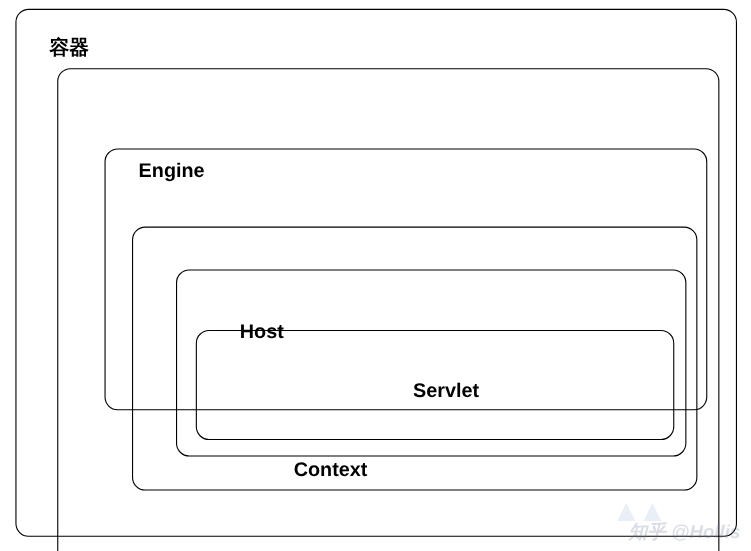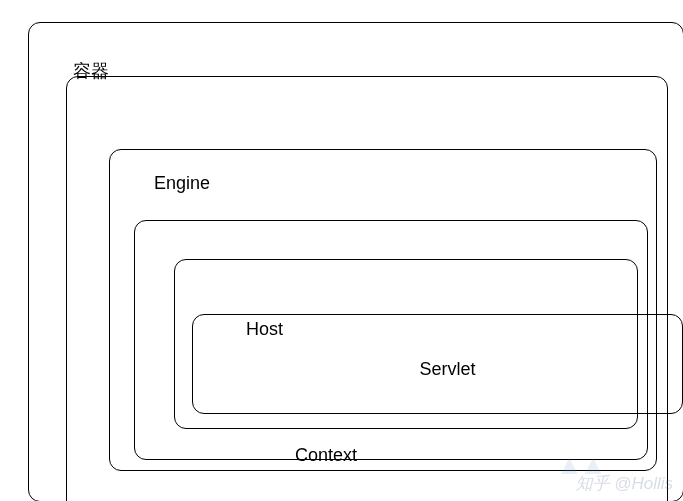--- a/index.html
+++ b/index.html
@@ -1,18 +1,19 @@
 <!DOCTYPE html>
 <html><head>
   <meta charset="utf-8">
   <style>
     * {
       box-sizing: border-box;
       margin: 0;
-      padding: 14px;
+      padding: 0;
+      font-weight: bold;
     }
     body {
       font-family: -apple-system, BlinkMacSystemFont, "Segoe UI", "PingFang SC", "Hiragino Sans GB", "Microsoft YaHei", sans-serif;
       background: #ffffff;
       width: 683px;
       height: 501px;
       position: relative;
       padding: 0;
     }
     .box {
@@ -42,21 +43,21 @@
       height: 468px;
     }
     .engine-label {
       left: 73px;
       top: 82px;
     }
     .host-box {
       left: 95px;
       top: 135px;
       width: 548px;
-      height: 322px;
+      height: 238px;
     }
     .host-label {
       left: 122px;
       top: 155px;
     }
     .context-box {
       left: 120px;
       top: 206px;
       width: 514px;
       height: 240px;
@@ -67,21 +68,21 @@
     }
     .wrapper-box {
       left: 160px;
       top: 245px;
       width: 464px;
       height: 170px;
     }
     .servlet-box {
       left: 178px;
       top: 300px;
-      width: 491px;
+      width: 435px;
       height: 100px;
     }
     .servlet-label {
       left: 50%;
       top: 50%;
       transform: translate(-50%, -50%);
       margin-left: 10px;
       margin-top: 5px;
     }
     .watermark {

